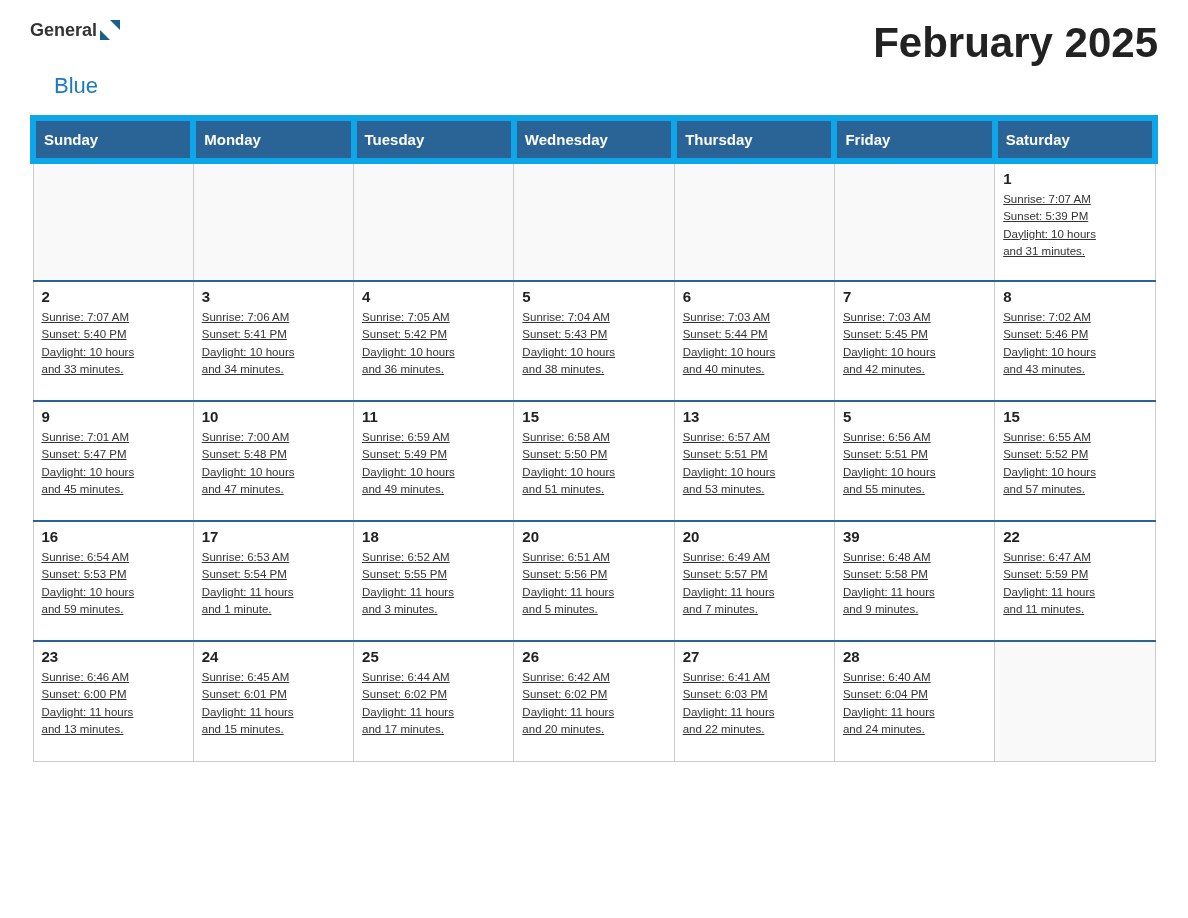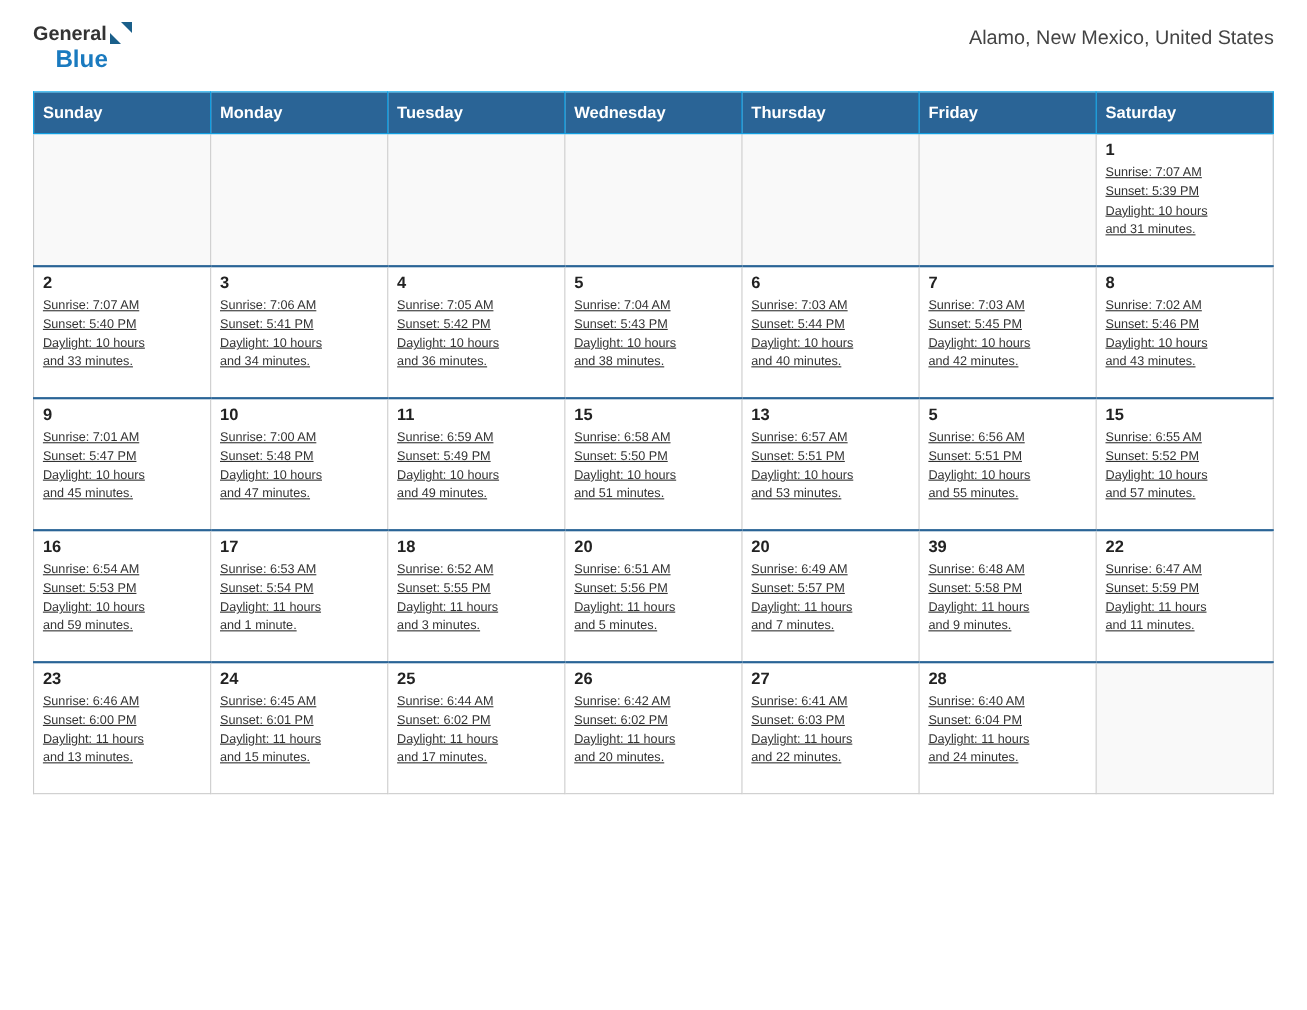--- a/index.html
+++ b/index.html
@@ -21,22 +21,23 @@
       align-items: center;
       gap: 4px;
     }
     .logo-text-general {
       font-size: 18px;
       font-weight: bold;
       color: #333;
     }
     .logo-text-blue {
       font-size: 22px;
-      font-weight: bold;
+      font-weight: normal;
       color: #1a7abf;
+      margin-top: 32px;
     }
     .title-block {
       text-align: right;
     }
     .month-year {
       font-size: 42px;
       font-weight: bold;
       color: #222;
       line-height: 1.1;
     }
@@ -50,21 +51,21 @@
       border-collapse: collapse;
       border: 1px solid #aaa;
     }
     .calendar th {
       background-color: #2a6496;
       color: #fff;
       font-size: 15px;
       font-weight: bold;
       padding: 10px 8px;
       text-align: left;
-      border: 1px solid #0ea5e9;
+      border: 6px solid #0ea5e9;
     }
     .calendar td {
       vertical-align: top;
       width: calc(100% / 7);
       border: 1px solid #ccc;
       padding: 6px 8px;
       min-height: 100px;
       height: 120px;
     }
     .day-number {
@@ -97,21 +98,21 @@
         <span class="logo-text-general">General</span>
         <div style="display:flex; flex-direction:column; margin-left:3px; margin-top:-2px;">
           <div style="width:0; height:0; border-left:10px solid transparent; border-right:10px solid #1a5f8a; border-bottom:10px solid transparent; align-self:flex-end;"></div>
           <div style="width:0; height:0; border-left:10px solid #1a5f8a; border-right:10px solid transparent; border-top:10px solid transparent; align-self:flex-start;"></div>
         </div>
       </div>
       <span class="logo-text-blue" style="margin-right: 22px;">Blue</span>
     </div>
   </div>
   <div class="title-block">
-    <div class="location">Alamo, New Mexico, United States</div>
+    <div class="month-year">February 2025</div>
   </div>
 </div>
 
 <table class="calendar">
   <thead>
     <tr>
     <th>Sunday</th>
         <th>Monday</th>
         <th>Tuesday</th>
         <th>Wednesday</th>

